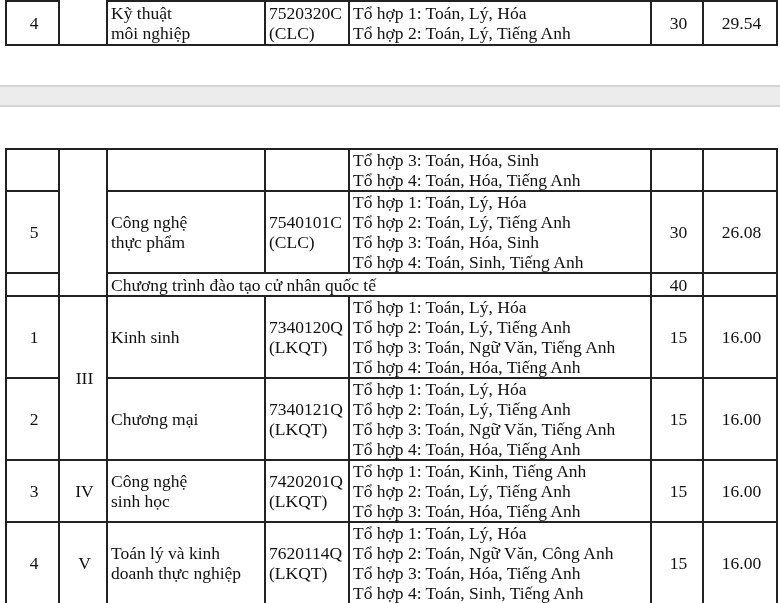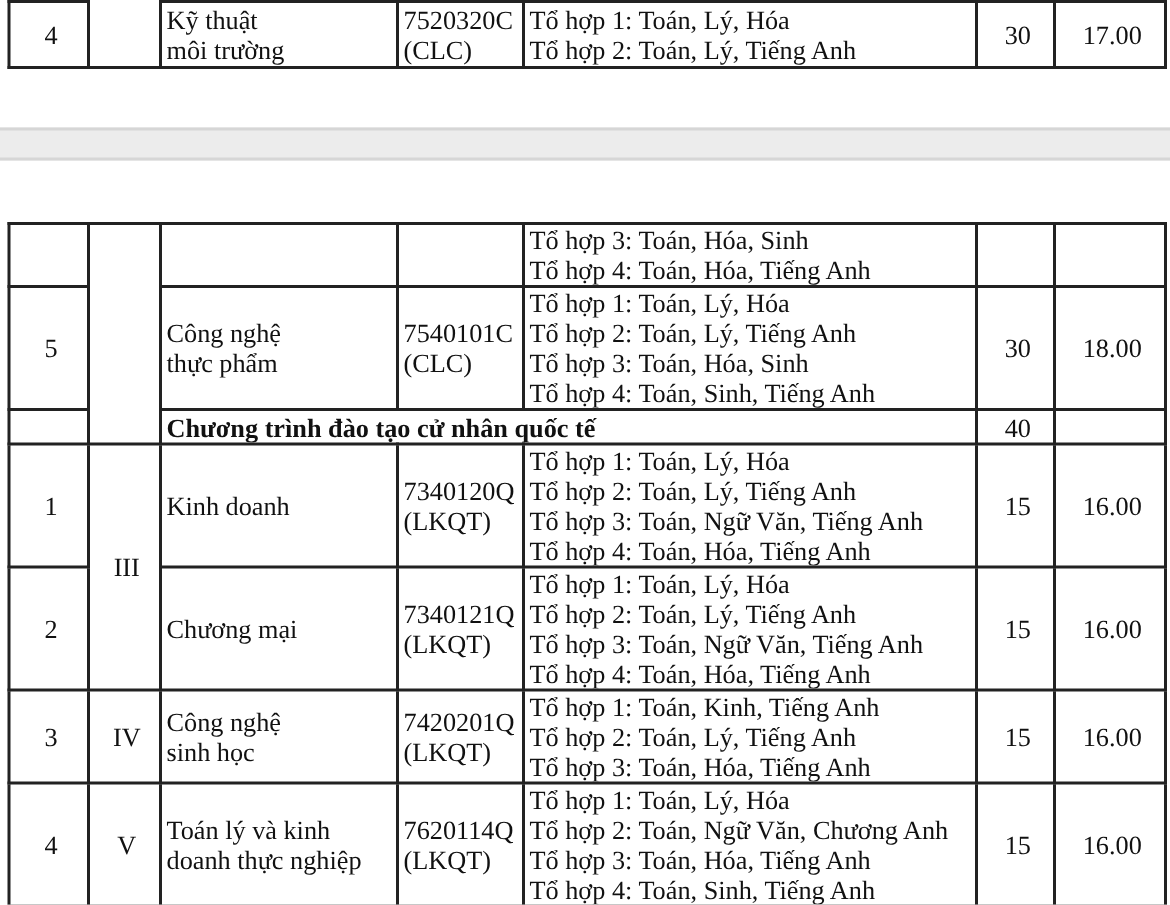--- a/index.html
+++ b/index.html
@@ -13,21 +13,21 @@
     table-layout: fixed; width: 771px;
     font-size: 17.5px; line-height: 20px;
   }
   table.adm td {
     border: 2px solid #222; padding: 0 0 0 3px; vertical-align: middle;
     overflow: hidden; white-space: nowrap;
   }
   td.c { text-align: center; padding: 0; }
   td.combos { padding-left: 4px; line-height: 20px; font-family: Liberation Serif, serif; }
   td.combos div { height: 20px; }
-  td.bold { font-weight: bold; }
+  td.bold { font-weight: normal; }
   #top-table { top: -22px; }
   #bottom-table { top: 148px; }
   .sep-band {
     position: absolute; left: 0; top: 85px; width: 780px; height: 18px;
     background: #ececec; border-top: 2px solid #d6d6d6; border-bottom: 2px solid #d6d6d6;
   }
 </style>
 </head>
 <body>
 
@@ -50,32 +50,32 @@
     <td class="combos">
       
     </td>
     <td></td>
     <td></td>
   </tr>
   <tr style="height:44px">
     <td class="c">4</td>
     <td>
       <div>Kỹ thuật</div>
-      <div>môi trường</div>
+      <div>môi nghiệp</div>
     </td>
     <td>
       <div>7520320C</div>
       <div>(CLC)</div>
     </td>
     <td class="combos">
       <div>Tổ hợp 1: Toán, Lý, Hóa</div>
       <div>Tổ hợp 2: Toán, Lý, Tiếng Anh</div>
     </td>
     <td class="c">30</td>
-    <td class="c">17.00</td>
+    <td class="c">29.54</td>
   </tr>
 </tbody>
   </table>
 
 <div class="sep-band"></div>
 
 <table class="adm" id="bottom-table">
   <colgroup>
     <col style="width:53px">
       <col style="width:48px">
@@ -110,35 +110,35 @@
       <div>7540101C</div>
       <div>(CLC)</div>
     </td>
     <td class="combos">
       <div>Tổ hợp 1: Toán, Lý, Hóa</div>
       <div>Tổ hợp 2: Toán, Lý, Tiếng Anh</div>
       <div>Tổ hợp 3: Toán, Hóa, Sinh</div>
       <div>Tổ hợp 4: Toán, Sinh, Tiếng Anh</div>
     </td>
     <td class="c">30</td>
-    <td class="c">18.00</td>
+    <td class="c">26.08</td>
   </tr>
 
   <tr style="height:23px">
     <td></td>
     <td colspan="3" class="bold">Chương trình đào tạo cử nhân quốc tế</td>
     <td class="c">40</td>
     <td></td>
   </tr>
 
   <tr style="height:82px">
     <td class="c">1</td>
     <td rowspan="2" class="c">III</td>
     <td>
-      <div>Kinh doanh</div>
+      <div>Kinh sinh</div>
     </td>
     <td>
       <div>7340120Q</div>
       <div>(LKQT)</div>
     </td>
     <td class="combos">
       <div>Tổ hợp 1: Toán, Lý, Hóa</div>
       <div>Tổ hợp 2: Toán, Lý, Tiếng Anh</div>
       <div>Tổ hợp 3: Toán, Ngữ Văn, Tiếng Anh</div>
       <div>Tổ hợp 4: Toán, Hóa, Tiếng Anh</div>
@@ -192,21 +192,21 @@
     <td>
       <div>Toán lý và kinh</div>
       <div>doanh thực nghiệp</div>
     </td>
     <td>
       <div>7620114Q</div>
       <div>(LKQT)</div>
     </td>
     <td class="combos">
       <div>Tổ hợp 1: Toán, Lý, Hóa</div>
-      <div>Tổ hợp 2: Toán, Ngữ Văn, Chương Anh</div>
+      <div>Tổ hợp 2: Toán, Ngữ Văn, Công Anh</div>
       <div>Tổ hợp 3: Toán, Hóa, Tiếng Anh</div>
       <div>Tổ hợp 4: Toán, Sinh, Tiếng Anh</div>
     </td>
     <td class="c">15</td>
     <td class="c">16.00</td>
   </tr>
 </tbody>
   </table>
 
 </body></html>

